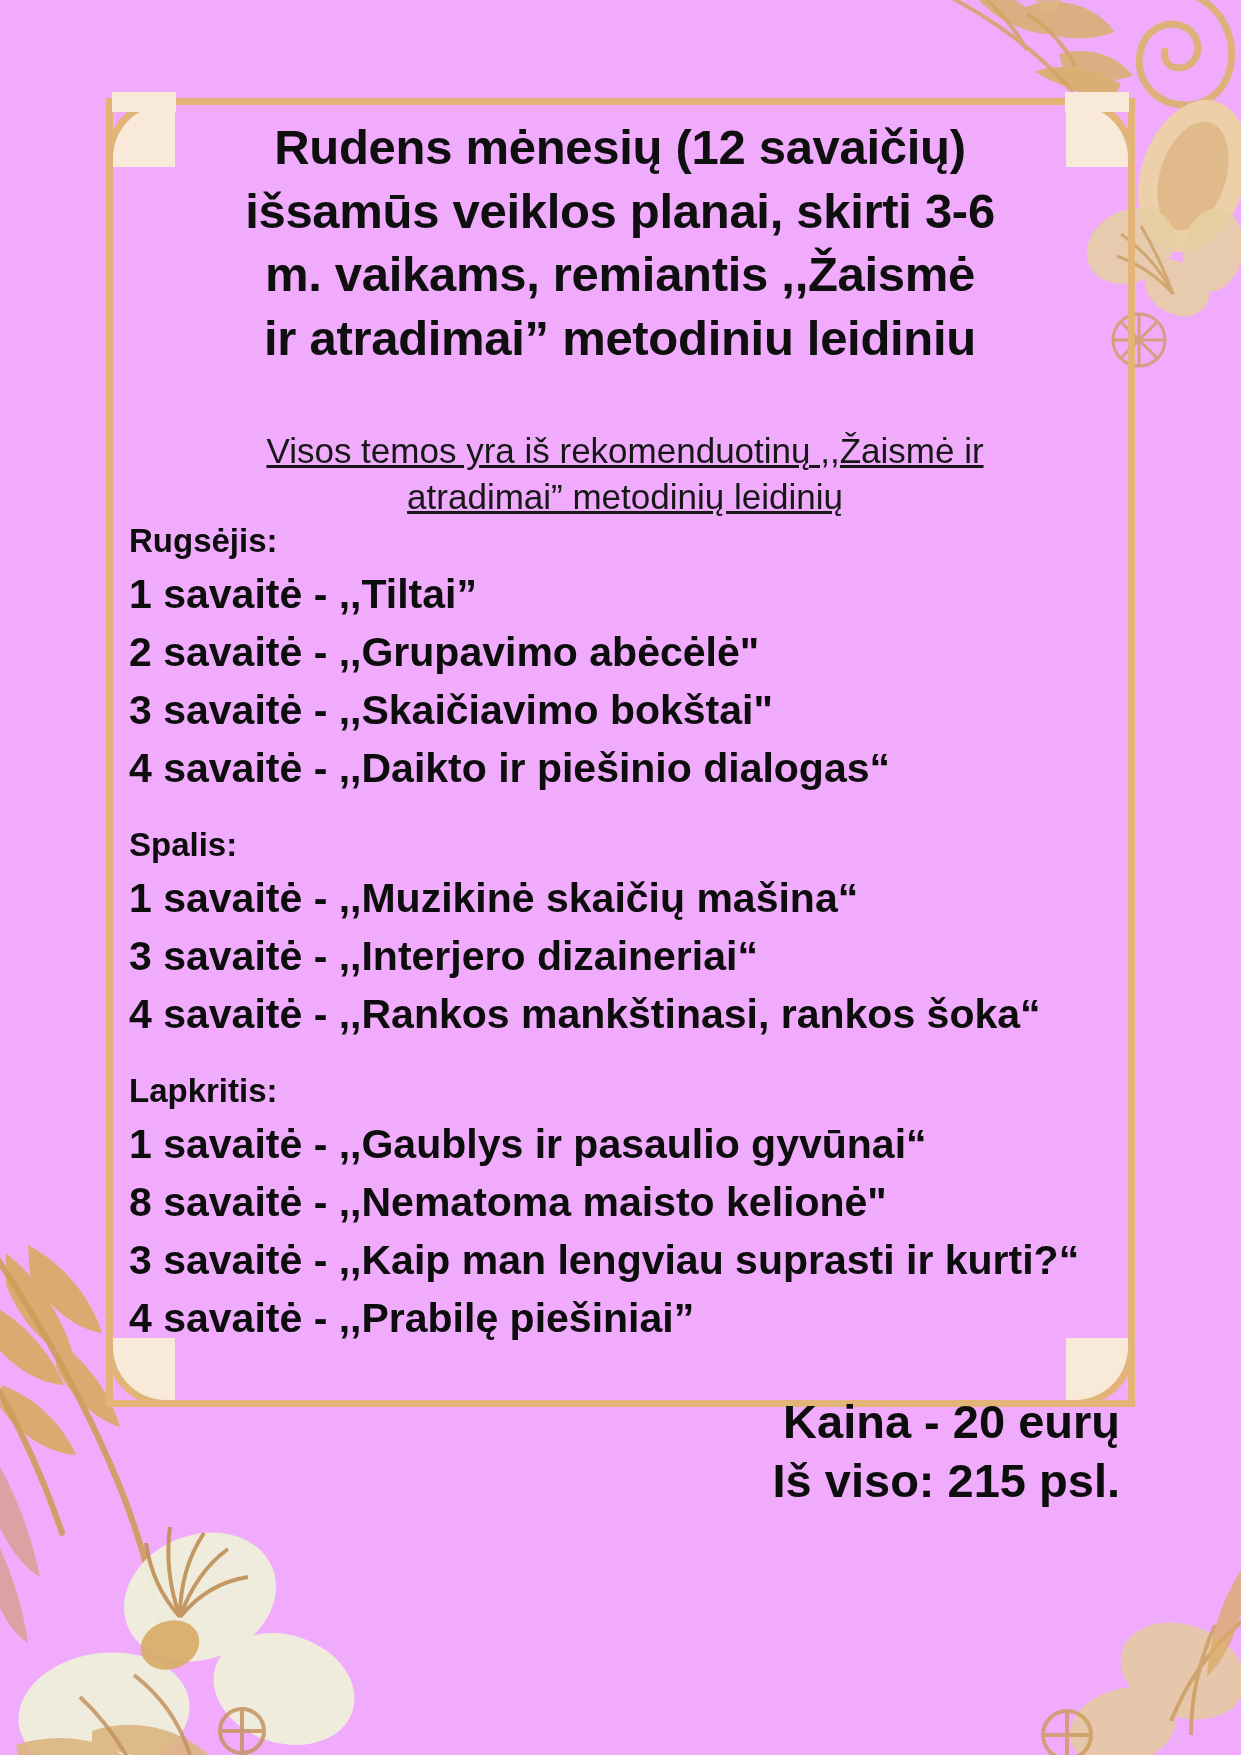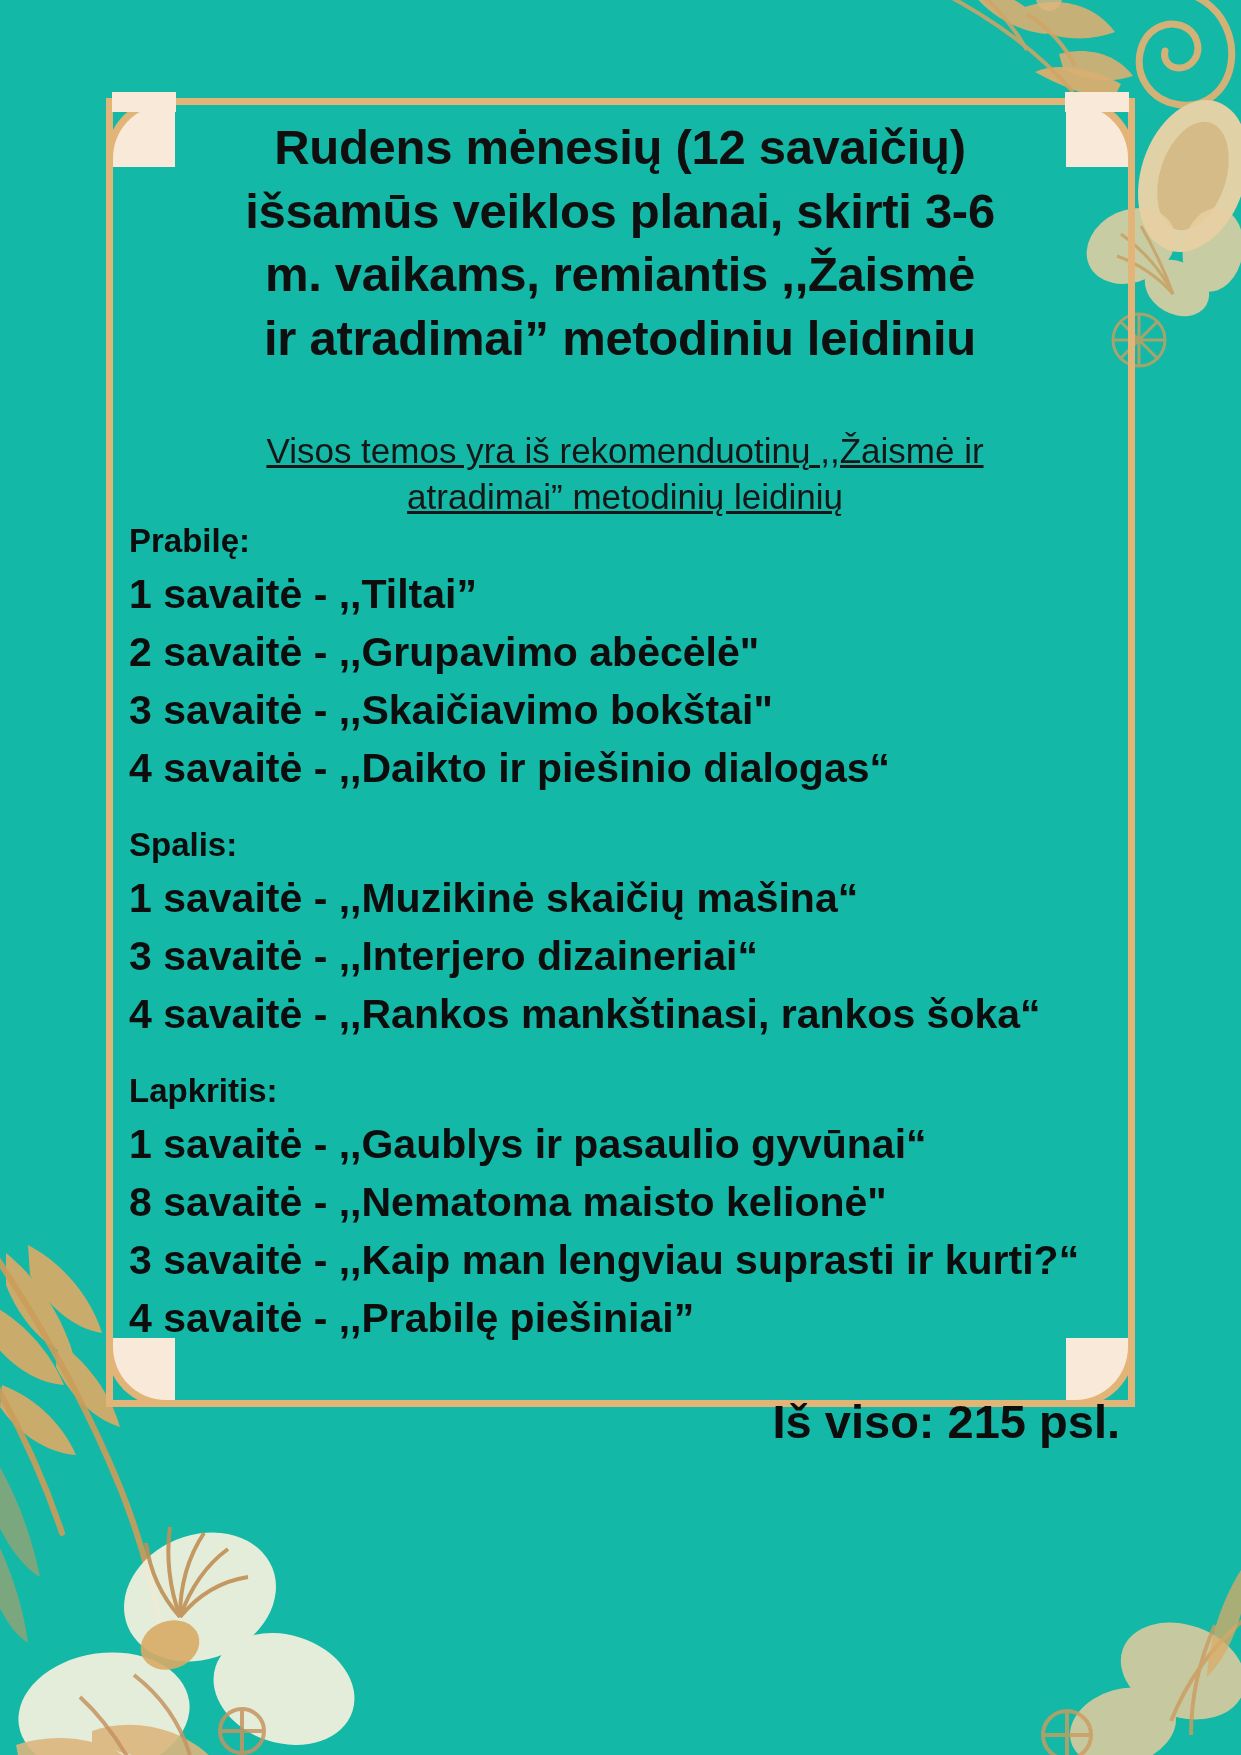--- a/index.html
+++ b/index.html
@@ -5,21 +5,21 @@
   html,body{margin:0;padding:0;}
   body{
     width:1241px;height:1755px;
     background:#f9e9d8;
     font-family:"Liberation Sans", sans-serif;
     overflow:hidden;
     position:relative;
   }
   .poster{
     position:absolute;inset:0;
-    background:#14b8a6;
+    background:#f0abfc;
     overflow:hidden;
   }
 
   
   .deco{position:absolute;pointer-events:none;}
   .deco-tr{top:-12px;right:-10px;width:430px;height:430px;}
   .deco-bl{bottom:-10px;left:-16px;width:470px;height:520px;}
   .deco-br{bottom:-6px;right:-6px;width:300px;height:240px;}
 
   
@@ -227,21 +227,21 @@
     </div>
 
     <div class="subtitle">
       <span class="sl">Visos temos yra iš rekomenduotinų ,,Žaismė ir</span>
       <span class="sl">atradimai” metodinių leidinių</span>
     </div>
 
     <div class="list">
 
       <div class="month-block">
-        <div class="month">Prabilę:</div>
+        <div class="month">Rugsėjis:</div>
         <div class="week">1 savaitė - ,,Tiltai”</div>
         <div class="week">2 savaitė - ,,Grupavimo abėcėlė"</div>
         <div class="week">3 savaitė - ,,Skaičiavimo bokštai"</div>
         <div class="week">4 savaitė - ,,Daikto ir piešinio dialogas“</div>
       </div>
 
       <div class="month-block">
         <div class="month">Spalis:</div>
         <div class="week">1 savaitė - ,,Muzikinė skaičių mašina“</div>
         <div class="week">3 savaitė - ,,Interjero dizaineriai“</div>
@@ -252,17 +252,18 @@
         <div class="month">Lapkritis:</div>
         <div class="week">1 savaitė - ,,Gaublys ir pasaulio gyvūnai“</div>
         <div class="week">8 savaitė - ,,Nematoma maisto kelionė"</div>
         <div class="week">3 savaitė - ,,Kaip man lengviau suprasti ir kurti?“</div>
         <div class="week">4 savaitė -  ,,Prabilę piešiniai”</div>
       </div>
 
     </div>
 
     <div class="price">
+      <span class="pl">Kaina - 20 eurų</span>
       <span class="pl">Iš viso: 215 psl.</span>
     </div>
 
   </div>
 </div>
 
 </body></html>

